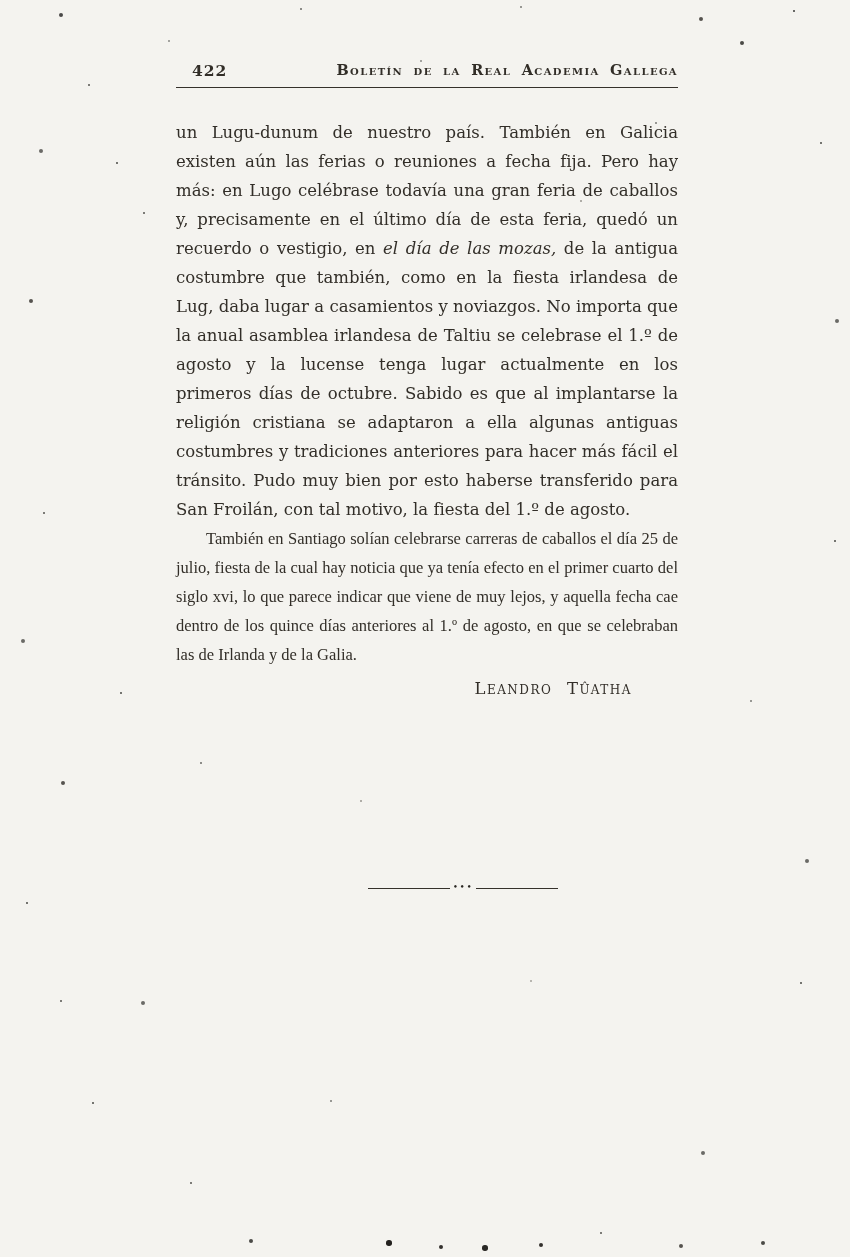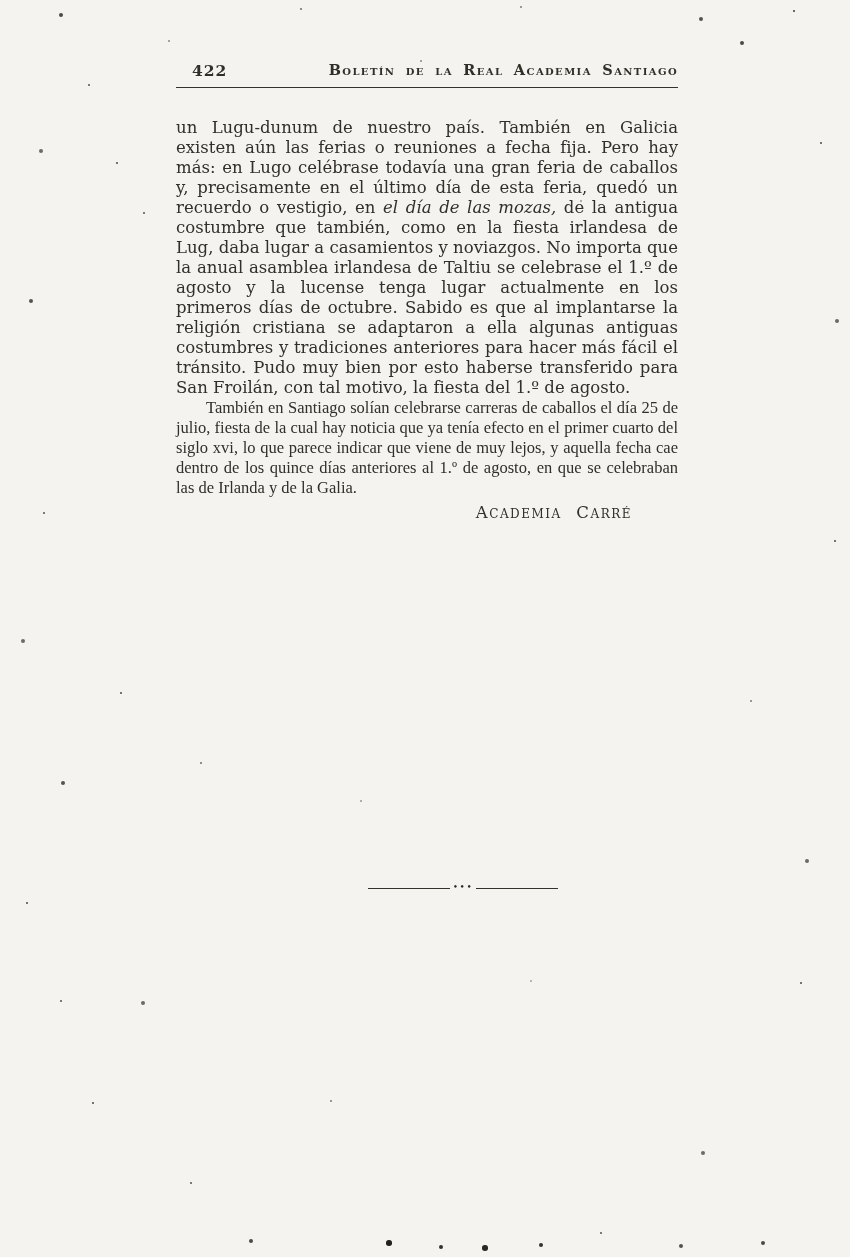--- a/index.html
+++ b/index.html
@@ -65,21 +65,21 @@
   .header-title {
     font-variant: small-caps;
     font-weight: 700;
     font-size: 14.5px;
     letter-spacing: 1.4px;
     word-spacing: 4px;
   }
   .body-text {
     margin-top: 30px;
     font-size: 16.5px;
-    line-height: 20px;
+    line-height: 29px;
     text-align: justify;
     hyphens: auto;
   }
   .body-text p { margin: 0; }
   .para-indent { text-indent: 30px; font-family: Liberation Serif, serif; }
   .italic { font-style: italic; }
   .signature {
     margin-top: 5px;
     text-align: right;
     padding-right: 46px;
@@ -112,30 +112,30 @@
 </style>
 </head>
 <body>
 
 <div class="page">
 
   <div class="content">
 
     <header class="header">
       <span class="page-number">422</span>
-      <span class="header-title">Boletín de la Real Academia Santiago</span>
+      <span class="header-title">Boletín de la Real Academia Gallega</span>
     </header>
 
     <div class="body-text">
       <p><span>un Lugu-dunum de nuestro país. También en Galicia existen aún las ferias o reuniones a fecha fija. Pero hay más: en Lugo celébrase todavía una gran feria de caballos y, precisamente en el último día de esta feria, quedó un recuerdo o vestigio, en </span><span class="italic">el día de las mozas,</span><span> de la antigua costumbre que también, como en la fiesta irlandesa de Lug, daba lugar a casamientos y noviazgos. No importa que la anual asamblea irlandesa de Taltiu se celebrase el 1.º de agosto y la lucense tenga lugar actualmente en los primeros días de octubre. Sabido es que al implantarse la religión cristiana se adaptaron a ella algunas antiguas costumbres y tradiciones anteriores para hacer más fácil el tránsito. Pudo muy bien por esto haberse transferido para San Froilán, con tal motivo, la fiesta del 1.º de agosto.</span></p>
 
       <p class="para-indent">También en Santiago solían celebrarse carreras de caballos el día 25 de julio, fiesta de la cual hay noticia que ya tenía efecto en el primer cuarto del siglo xvi, lo que parece indicar que viene de muy lejos, y aquella fecha cae dentro de los quince días anteriores al 1.º de agosto, en que se celebraban las de Irlanda y de la Galia.</p>
 
 
-      <div class="signature">Academia Carré</div>
+      <div class="signature">Leandro Tûatha</div>
     </div>
 
   </div>
 
   <div class="divider">
     <span class="line"></span>
     <span class="ornament">•••</span>
     <span class="line"></span>
   </div>
 

